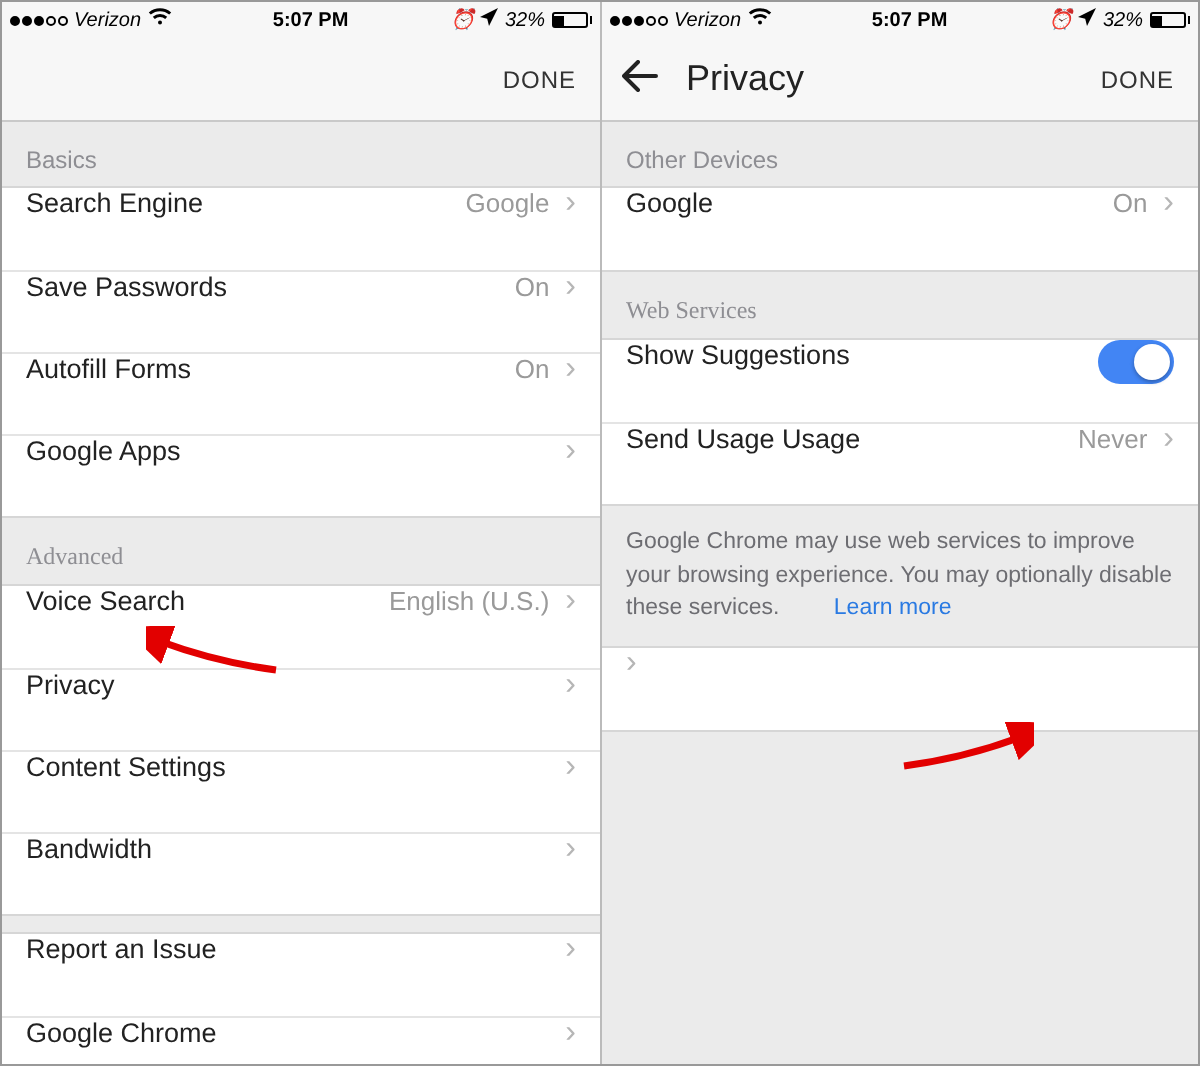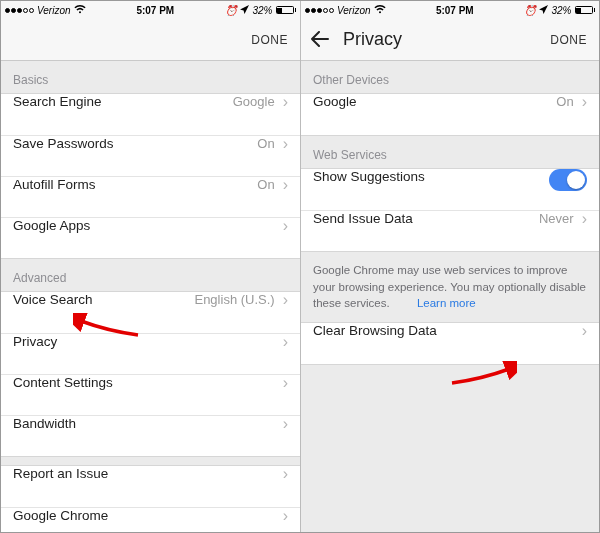--- a/index.html
+++ b/index.html
@@ -58,21 +58,21 @@
     font-size: 12px; letter-spacing: 0.5px; color: #333; font-weight: 500;
   }
   .header-back { margin-right: 14px; font-size: 20px; line-height: 1; color: #222; }
 
   .content { flex: 1; overflow-y: hidden; position: relative; }
 
   .section-header {
     font-size: 12px; color: #8e8e93; padding: 12px 12px 6px;
   }
   .group { background: #fff; border-top: 1px solid #d6d6d6; border-bottom: 1px solid #d6d6d6; }
-  .group + .section-header { margin-top: 0; }
+  .group + .section-header { margin-top: 0; font-family: Liberation Serif, serif; }
   .row {
     height: 41px; display: flex; align-items: flex-start; padding: 0 12px;
     font-size: 13.5px; color: #222; position: relative;
   }
   .row + .row { border-top: 1px solid #e4e4e4; }
   .row-label { flex: 1; }
   .row-value { color: #9a9a9a; font-size: 13px; margin-right: 8px; }
   .chevron { color: #b6b6b6; font-size: 16px; line-height: 1; }
 
   .note {
@@ -268,33 +268,32 @@
 
     <div class="section-header">Web Services</div>
     <div class="group">
       <div class="row">
         <span class="row-label">Show Suggestions</span>
         <span class="toggle">
             <span class="toggle-knob"></span>
           </span>
       </div>
       <div class="row">
-        <span class="row-label">Send Issue Data</span>
+        <span class="row-label">Send Usage Usage</span>
         <span class="row-value">Never</span>
         <span class="chevron">›</span>
       </div>
     </div>
     <div class="note">
       <span>Google Chrome may use web services to improve your browsing experience. You may optionally disable these services.</span>
       <a href="#">Learn more</a>
     </div>
 
     <div class="group">
       <div class="row">
-        <span class="row-label">Clear Browsing Data</span>
         <span class="chevron">›</span>
       </div>
     </div>
 
     <svg class="arrow facing-right" style="left:146px; top:300px;" width="70" height="30" viewBox="0 0 70 30">
       <defs>
           <marker id="ah2" markerWidth="8" markerHeight="8" refX="1" refY="3" orient="auto">
             <path d="M0,0 L0,6 L7,3 z" fill="#e20000"></path>
           </marker>
         </defs>

